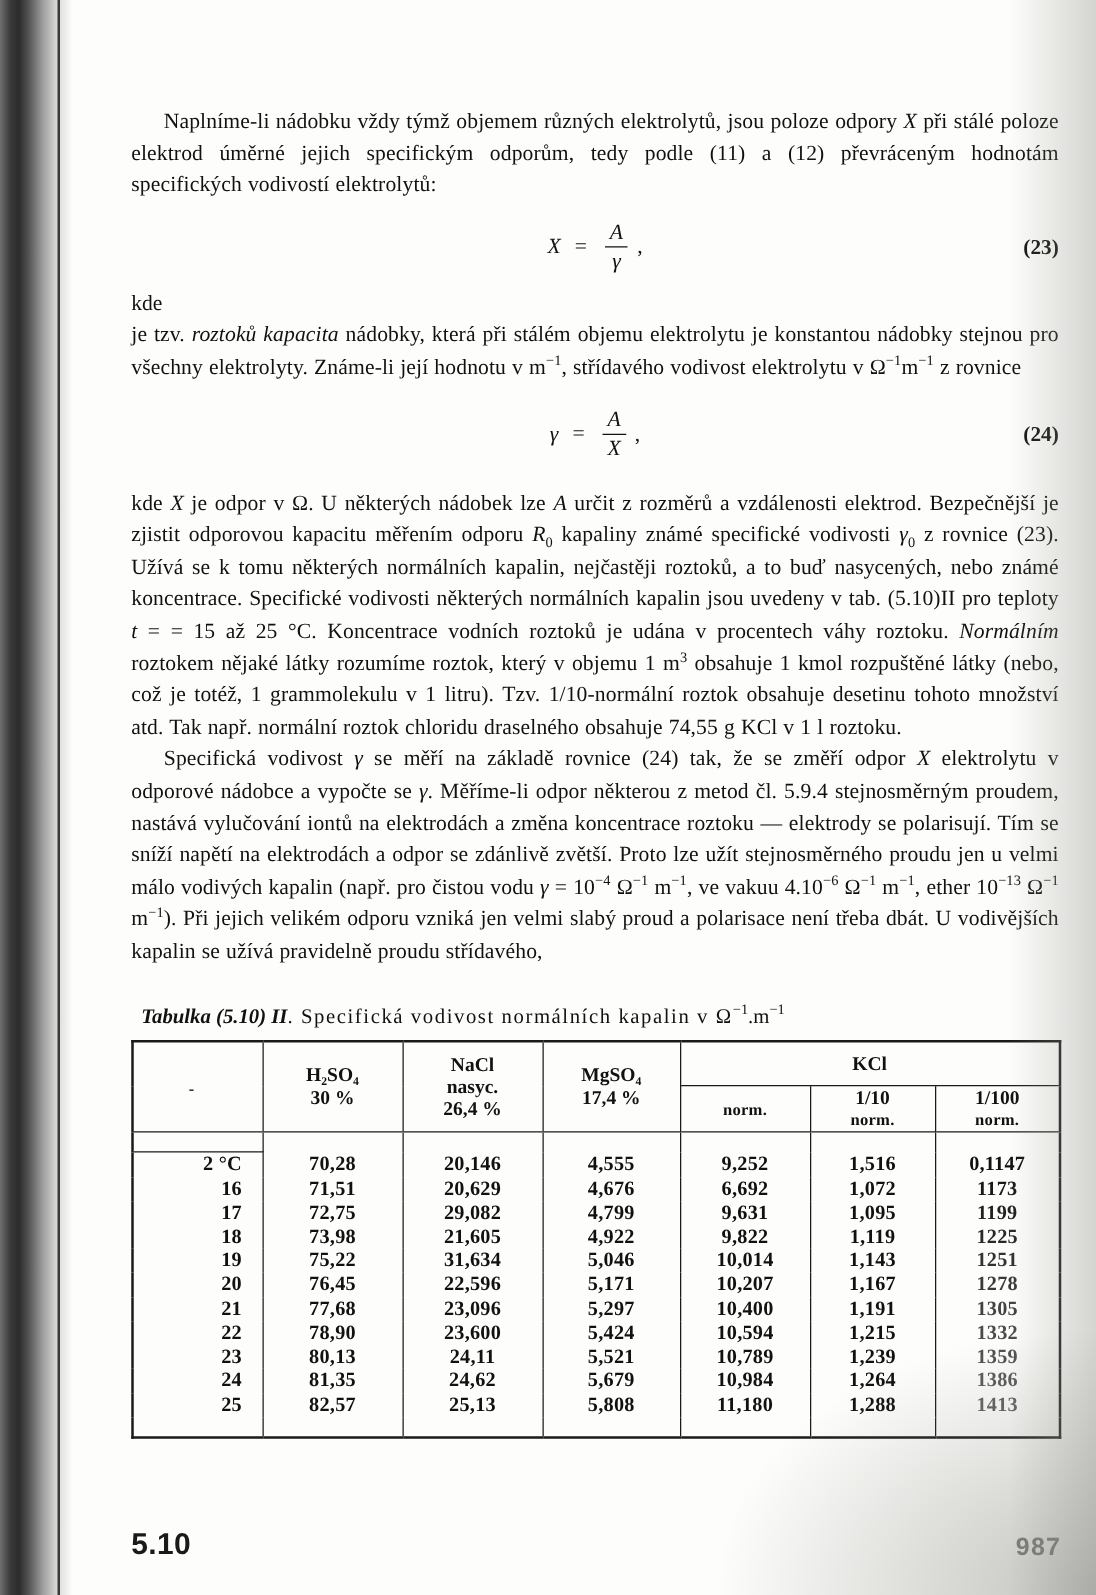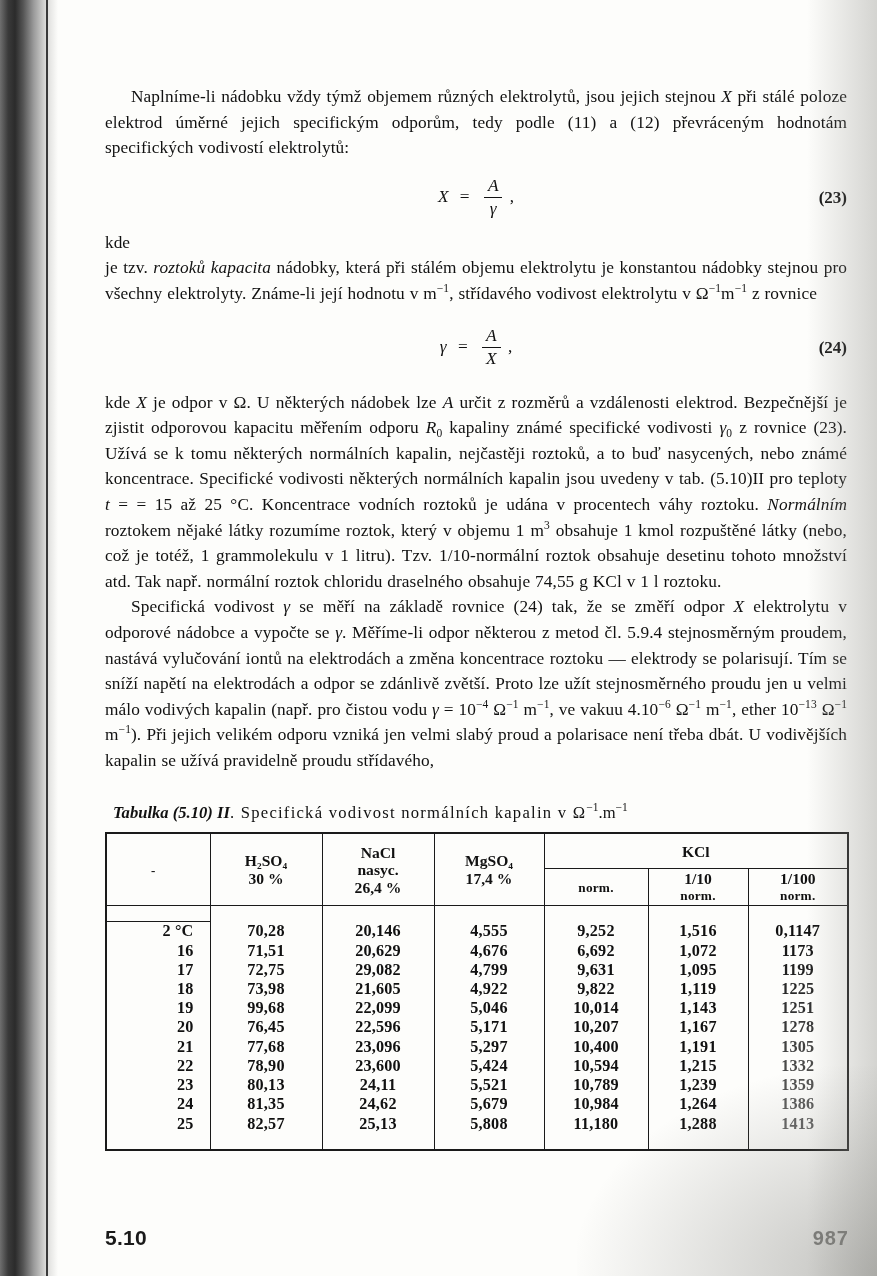--- a/index.html
+++ b/index.html
@@ -180,21 +180,21 @@
     right: 28px;
     bottom: 26px;
     display: flex;
     justify-content: space-between;
     align-items: flex-end;
     z-index: 3;
   }
   .folio-left {
     font-family: "Liberation Sans", sans-serif;
     font-weight: 700;
-    font-size: 21px;
+    font-size: 24px;
     color: #1a1a1a;
     letter-spacing: .3px;
   }
   .folio-right {
     font-family: "Liberation Sans", sans-serif;
     font-weight: 700;
     font-size: 20px;
     color: #4a4a48;
     letter-spacing: 1px;
     opacity: .72;
@@ -206,21 +206,21 @@
 
 <div id="page">
 
   <div class="gutter-shadow"></div>
   <div class="gutter-line"></div>
   <div class="right-vignette"></div>
   <div class="bottom-vignette"></div>
 
   <div class="content">
 
-    <p class="para indent"><span>Naplníme-li nádobku vždy týmž objemem různých elektrolytů, jsou jejich stejnou </span><span class="math">X</span><span> při stálé poloze elektrod úměrné jejich specifickým odporům, tedy podle (11) a (12) převráceným hodnotám specifických vodivostí elektrolytů:</span></p>
+    <p class="para indent"><span>Naplníme-li nádobku vždy týmž objemem různých elektrolytů, jsou poloze odpory </span><span class="math">X</span><span> při stálé poloze elektrod úměrné jejich specifickým odporům, tedy podle (11) a (12) převráceným hodnotám specifických vodivostí elektrolytů:</span></p>
 
     <div class="eq-row" style="margin-top:16px;margin-bottom:6px;">
       <span class="math">X</span>
       <span class="mathup" style="margin:0 7px;">=</span>
       <span class="frac">
         <span class="num math">A</span>
         <span class="den math">γ</span>
       </span>
       <span>,</span>
       <span class="eq-num">(23)</span>
@@ -338,22 +338,22 @@
             <td class="cell temp tb-left vsep">18</td>
             <td class="cell vsep">73,98</td>
             <td class="cell vsep">21,605</td>
             <td class="cell vsep">4,922</td>
             <td class="cell vsep">9,822</td>
             <td class="cell vsep">1,119</td>
             <td class="cell tb-right faded" style="color: rgba(17, 17, 17, 0.898);">1225</td>
           </tr>
           <tr>
             <td class="cell temp tb-left vsep">19</td>
-            <td class="cell vsep">99,68</td>
-            <td class="cell vsep">22,099</td>
+            <td class="cell vsep">75,22</td>
+            <td class="cell vsep">31,634</td>
             <td class="cell vsep">5,046</td>
             <td class="cell vsep">10,014</td>
             <td class="cell vsep">1,143</td>
             <td class="cell tb-right faded" style="color: rgba(17, 17, 17, 0.863); filter: blur(0.02px);">1251</td>
           </tr>
           <tr>
             <td class="cell temp tb-left vsep">20</td>
             <td class="cell vsep">76,45</td>
             <td class="cell vsep">22,596</td>
             <td class="cell vsep">5,171</td>

